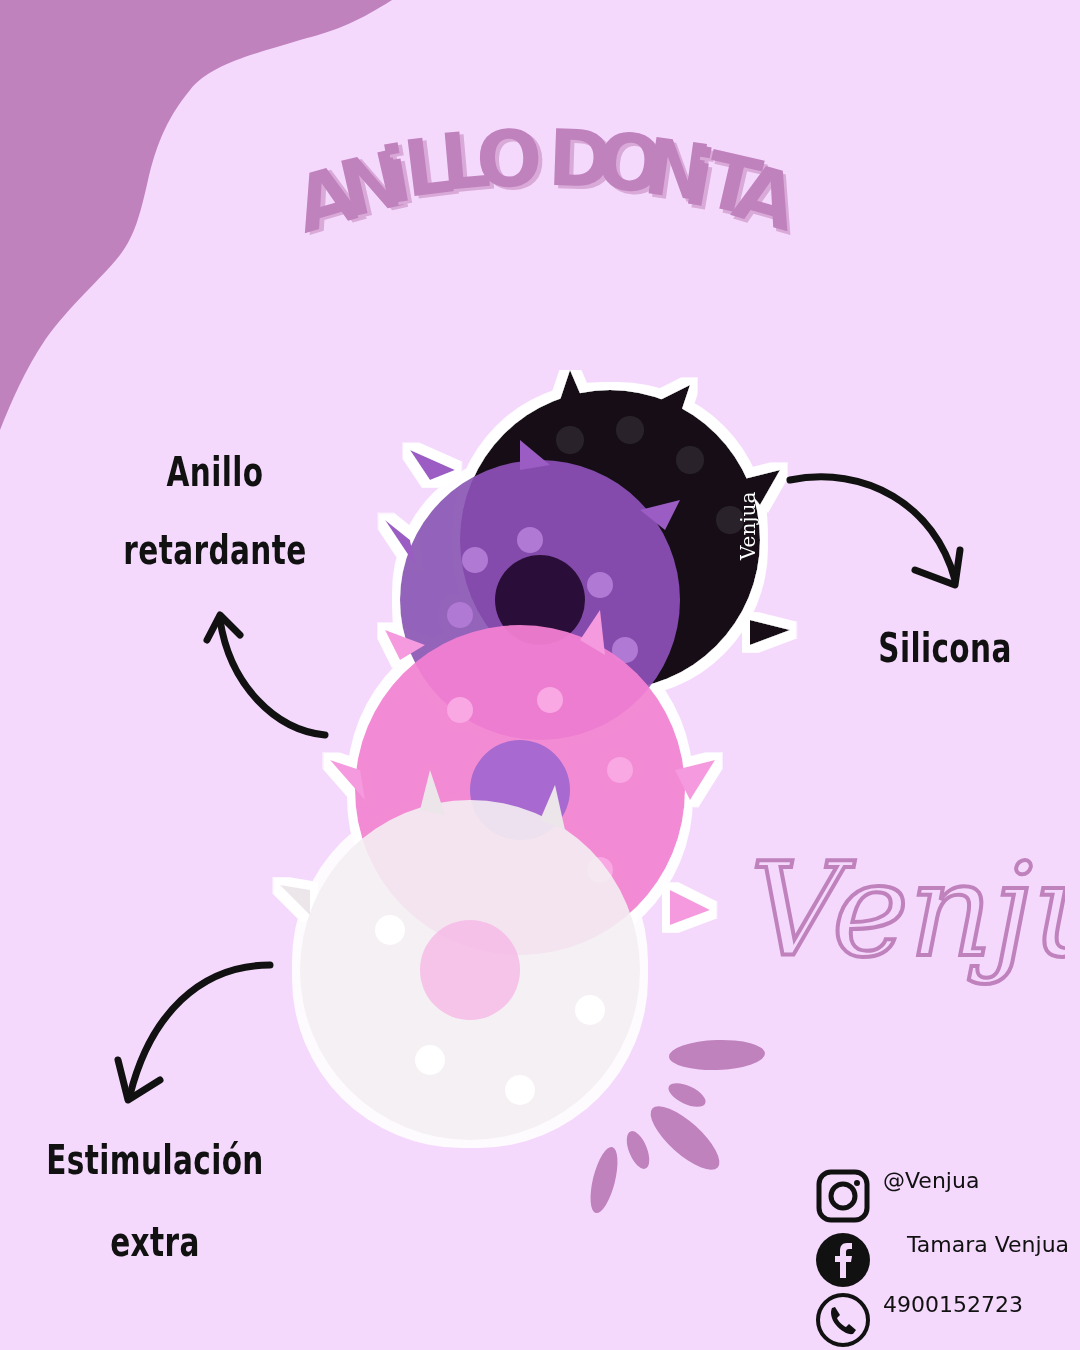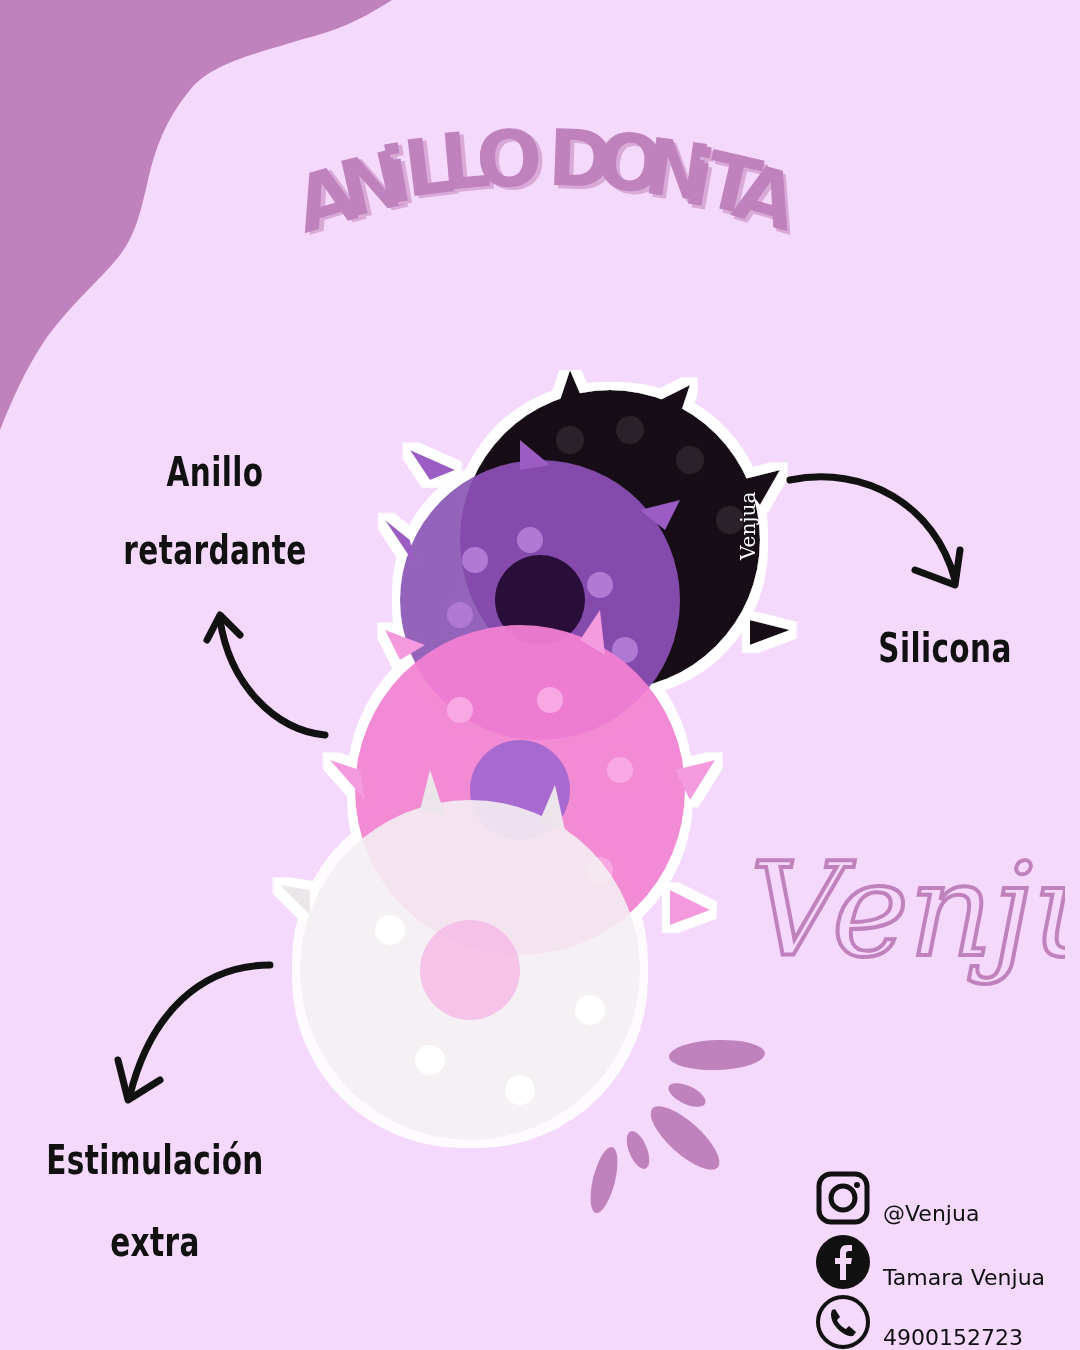--- a/index.html
+++ b/index.html
@@ -1,21 +1,21 @@
 <!DOCTYPE html>
 <html><head>
 <meta charset="utf-8">
 <style>
   html, body { margin:0; padding:0; }
   body { width:1080px; height:1350px; overflow:hidden; background:#f5d9fd; position:relative; font-family:"Liberation Sans", sans-serif; }
   .abs { position:absolute; }
   #blob { left:0; top:0; }
   .title-char { position:absolute; font-family:"DejaVu Sans", sans-serif; font-weight:bold; color:#bf82bd; font-size:78px; text-shadow:4px 3px 0 #d9a9d8; line-height:1; }
   .label { position:absolute; font-family:"DejaVu Sans Condensed","DejaVu Sans", sans-serif; font-weight:bold; color:#111; font-size:40px; text-align:center; line-height:1; transform:scaleX(0.82); transform-origin:center; letter-spacing:0.5px; }
-  .contact-row { position:absolute; left:815px; display:flex; align-items:flex-end; height:58px; }
+  .contact-row { position:absolute; left:815px; display:flex; align-items:flex-start; height:58px; }
   .contact-icon { width:56px; height:56px; margin-right:12px; }
   .contact-text { font-family:"DejaVu Sans", sans-serif; font-size:22px; color:#111; }
 </style>
 </head>
 <body>
 
 <svg id="blob" class="abs" width="400" height="440" viewBox="0 0 400 440">
   <path d="M0,0 L392,0 C360,20 340,30 300,40 C250,55 210,65 190,90 C165,120 155,150 148,180 C140,215 135,235 120,255 C100,280 70,305 45,340 C25,370 12,400 0,430 Z" fill="#bf82bd"></path>
 </svg>
 
@@ -139,21 +139,21 @@
 </svg>
 
 <div class="contact-row" style="top:1168px;">
   <svg class="contact-icon" viewBox="0 0 56 56">
     <rect x="4" y="4" width="48" height="48" rx="12" fill="none" stroke="#111" stroke-width="5"></rect>
     <circle cx="28" cy="28" r="12" fill="none" stroke="#111" stroke-width="5"></circle>
     <circle cx="42" cy="15" r="3" fill="#111"></circle>
   </svg>
   <span class="contact-text">@Venjua</span>
 </div>
-<div class="contact-row" style="top:1232px;">
+<div class="contact-row" style="top:1232px;gap:24px;">
   <svg class="contact-icon" viewBox="0 0 56 56">
     <circle cx="28" cy="28" r="27" fill="#111"></circle>
     <path d="M31,46 V30 H36 L37,24 H31 V20 C31,18 32,17 34,17 H37 V11 H32 C27,11 25,14 25,19 V24 H20 V30 H25 V46 Z" fill="#f5d9fd"></path>
   </svg>
   <span class="contact-text">Tamara Venjua</span>
 </div>
 <div class="contact-row" style="top:1292px;">
   <svg class="contact-icon" viewBox="0 0 56 56">
     <circle cx="28" cy="28" r="25" fill="none" stroke="#111" stroke-width="4"></circle>
     <path d="M17,16 C15,20 16,27 21,33 C26,39 33,43 38,42 L41,38 L34,32 L31,35 C28,34 23,29 22,26 L25,23 L20,15 Z" fill="#111"></path>

